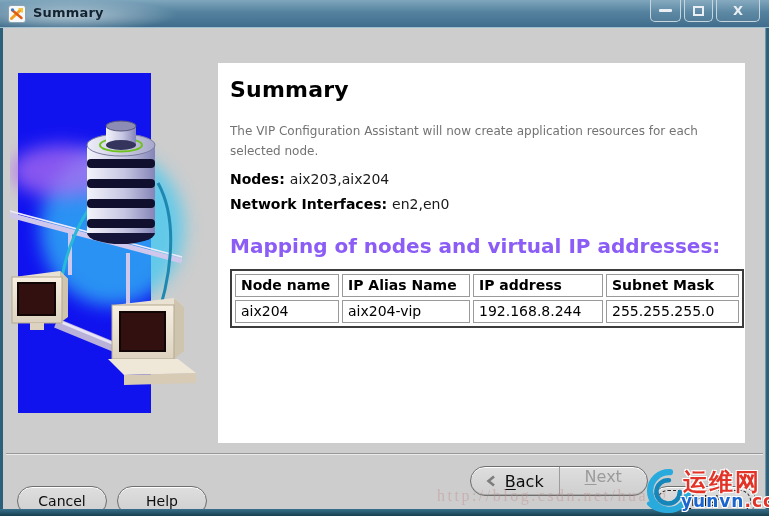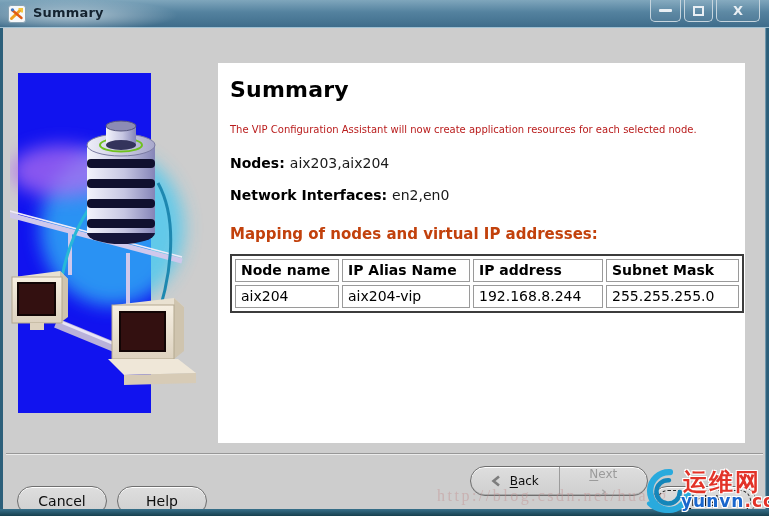--- a/index.html
+++ b/index.html
@@ -32,24 +32,24 @@
   .frame-bottom{ position:absolute; left:0; bottom:0; width:769px; height:7px;
     background:linear-gradient(#37708a,#17404f); z-index:4; }
 
   
   .left-art { position:absolute; left:10px; top:63px; width:200px; height:360px; z-index:1; }
 
   
   .panel { position:absolute; left:218px; top:63px; width:527px; height:380px;
     background:#ffffff; padding:12px 14px 10px 12px; z-index:2; }
   .panel h1 { font-size:22px; font-weight:bold; color:#000; margin-top:2px; letter-spacing:.2px; }
-  .desc { margin-top:20px; width:480px; font-size:10px; line-height:1.65; color:#b91c1c; }
-  .field-line { margin-top:16px; font-size:14px; color:#1a1a1a; }
+  .desc { margin-top:20px; width:480px; font-size:12px; line-height:1.65; color:#737373; }
+  .field-line { margin-top:9px; font-size:14px; color:#1a1a1a; }
   .field-label { font-weight:bold; color:#000; margin-right:5px; }
-  .mapping-heading { margin-top:22px; font-size:15px; font-weight:bold; color:#c2410c; }
+  .mapping-heading { margin-top:22px; font-size:20px; font-weight:bold; color:#8b5cf6; }
 
   .vip-table { margin-top:11px; border-collapse:separate; border-spacing:3px;
     background:#fff; border:2px solid #3c3c3c; table-layout:fixed; width:511px; }
   .vip-table th, .vip-table td { border:1px solid #9a9a9a; background:#fff;
     font-size:14px; padding:2px 16px 3px 5px; text-align:left; white-space:nowrap;
     overflow:hidden; color:#000; }
   .vip-table th { font-weight:bold; }
   .col-a{width:104px;} .col-b{width:128px;} .col-c{width:130px;} .col-d{width:133px;}
 
   
@@ -61,21 +61,21 @@
     font-size:14px; color:#0d0d0d; display:flex; align-items:center; justify-content:center;
     cursor:pointer; z-index:3; }
   .btn-cancel { left:17px;  width:90px; }
   .btn-help   { left:117px; width:90px; }
   .btn-group  { position:absolute; left:470px; top:466px; width:178px; height:30px;
     border:1px solid #6f6f6f; border-radius:15px;
     background:linear-gradient(#dedede,#cfcfcf);
     box-shadow:inset 0 1px 0 rgba(255,255,255,.95), inset 0 -1px 0 rgba(0,0,0,.18);
     display:flex; z-index:3; }
   .half { flex:1; display:flex; align-items:center; justify-content:center; gap:8px;
-    font-size:12px; color:#0d0d0d; cursor:pointer; }
+    font-size:16px; color:#0d0d0d; cursor:pointer; }
   .half-next { border-left:1px solid #9c9c9c; color:#9b9b9b; cursor:default;flex-direction:column; }
   .half-next svg polyline { stroke:#a8a8a8; }
   .btn-finish { left:652px; width:104px; position:absolute; }
   .focus-ring { position:absolute; left:4px; right:4px; top:3px; bottom:3px;
     border:1px dashed #2a2a2a; border-radius:11px; pointer-events:none; }
   u { text-underline-offset:2px; }
 
   
   .wm-url { position:absolute; left:437px; top:487px; z-index:6; pointer-events:none;
     font-family:"Liberation Serif","DejaVu Serif",serif; font-size:16px; letter-spacing:2.5px;

